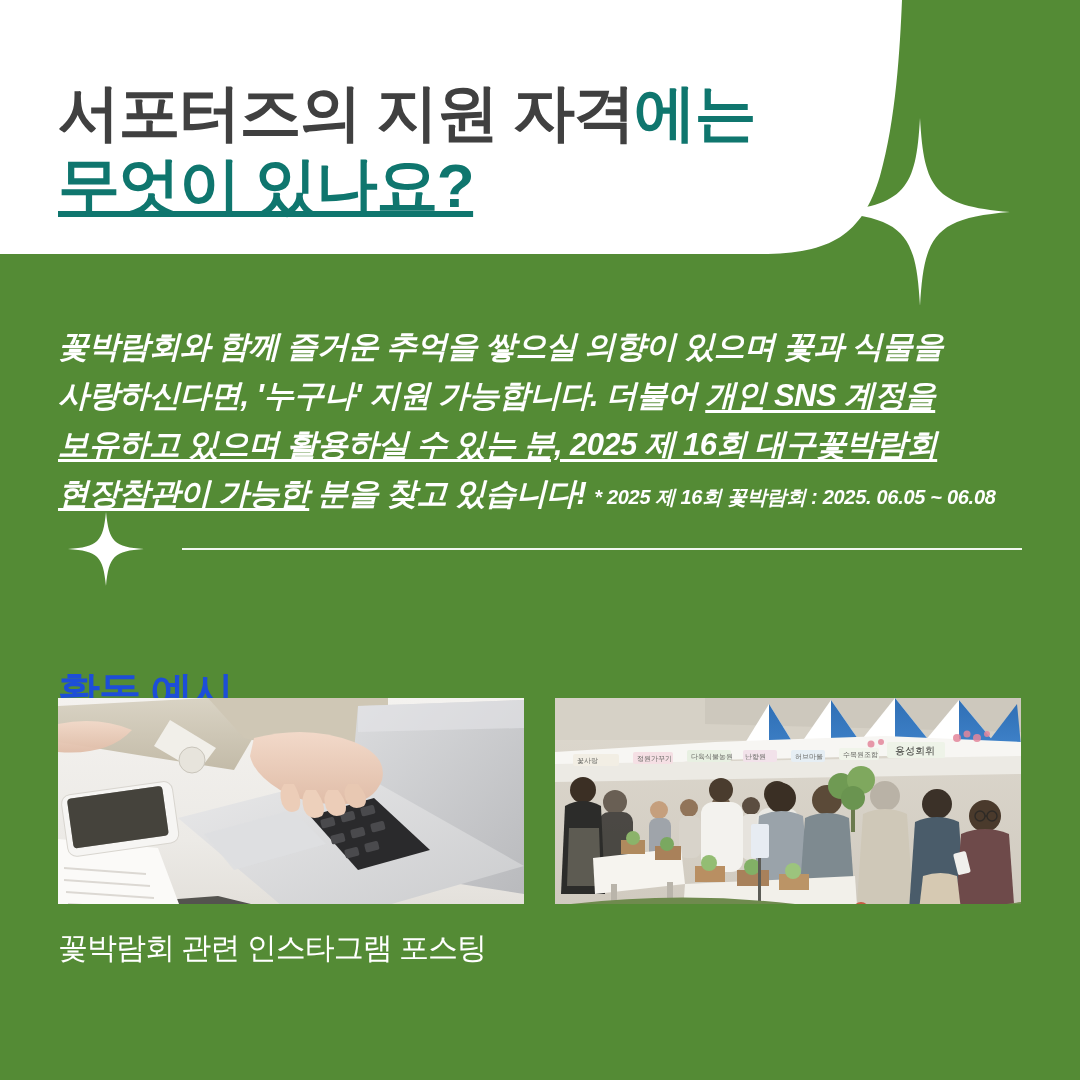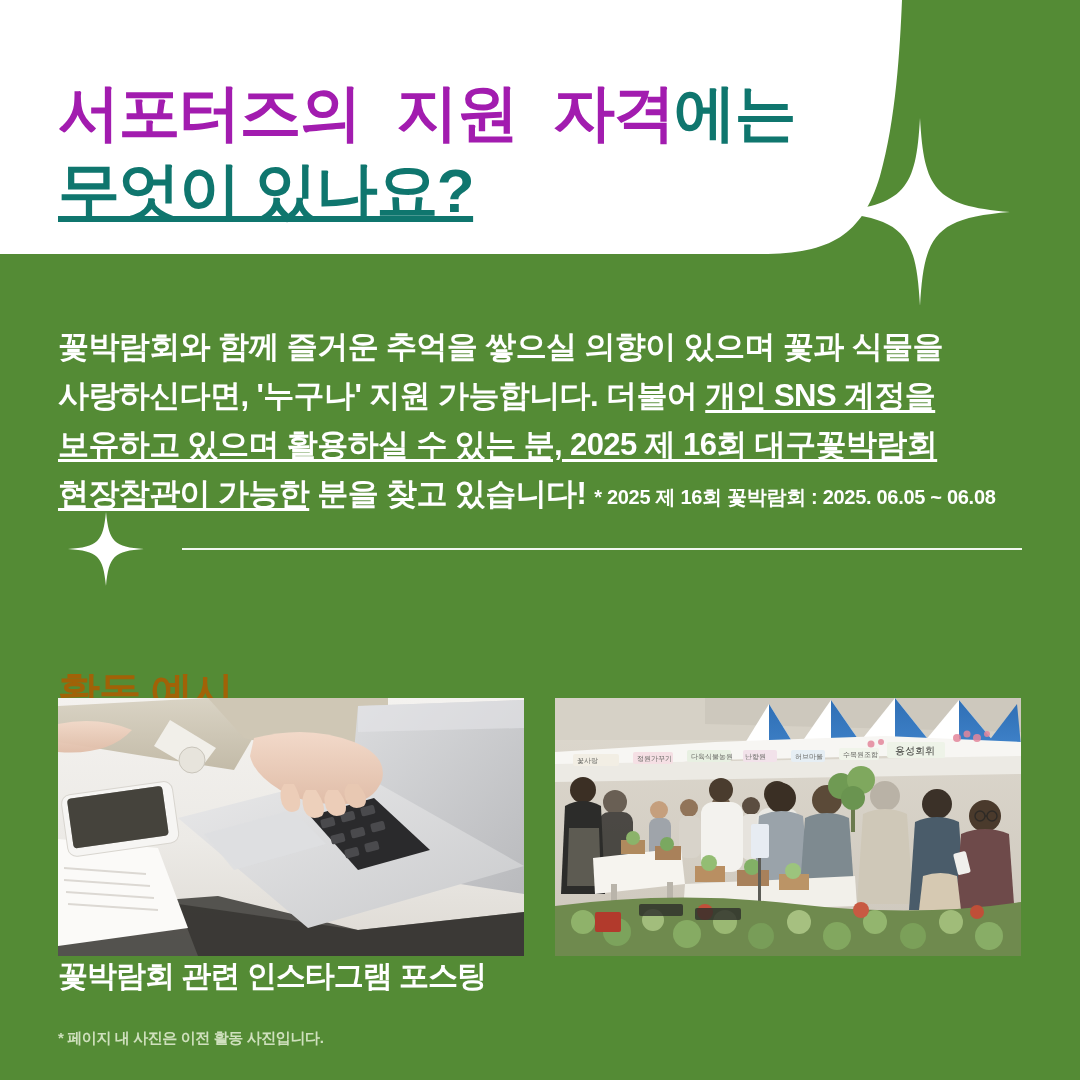--- a/index.html
+++ b/index.html
@@ -37,41 +37,42 @@
   #headline{
     position:absolute;
     left:58px;top:36px;
     width:820px;
     font-size:62px;
     font-weight:900;
     line-height:1.12;
     letter-spacing:-1.5px;
     white-space:pre-line;
   }
-  .hl-dark{color:#a21caf;font-family:Liberation Mono, monospace;}
+  .hl-dark{color:#404040;}
   .hl-light{color:#0f766e;}
   #headline .ln2{display:block;margin-top:4px;text-decoration:underline;}
 
   
   #body-block{
     position:absolute;
     left:0;top:254px;
     width:1080px;
     z-index:3;
   }
   #paragraph{
     position:absolute;
     left:58px;top:38px;
     width:972px;
     color:#ffffff;
     font-size:31px;
     font-weight:700;
     line-height:1.58;
     letter-spacing:-0.6px;
     word-break:keep-all;
+    font-style:italic;
   }
   #paragraph .u{ text-decoration:underline; text-underline-offset:4px; text-decoration-thickness:2.5px;}
   #paragraph .note{
     font-size:20px;
     font-weight:700;
     letter-spacing:-0.3px;
   }
 
   
   #divider-row{
@@ -90,49 +91,50 @@
     left:182px;top:36px;
     width:840px;height:2px;
     background:#ffffff;
     opacity:.92;
   }
 
   
   #section-heading{
     position:absolute;
     left:58px;top:618px;
-    color:#a16207;
+    color:#1d4ed8;
     font-size:42px;
     font-weight:900;
     letter-spacing:-1px;
     z-index:3;
     margin-top:46px;
   }
 
   
   #examples{
     position:absolute;
     left:58px;top:698px;
     width:966px;
     z-index:3;
     display:flex;
     gap:31px;
   }
   .example{ width:466px; }
   .photo{
-    width:466px;height:258px;
+    width:466px;height:206px;
     overflow:hidden;
     position:relative;
     background:#0369a1;
   }
   .photo svg{display:block;width:466px;height:258px;}
   .caption{
+    margin-top:24px;
     color:#ffffff;
     font-size:30px;
-    font-weight:700;
+    font-weight:400;
     letter-spacing:-1px;
     white-space:nowrap;
   }
 
   
   #footnote{
     position:absolute;
     left:58px;top:1029px;
     color:#cfe0bd;
     font-size:15px;
@@ -431,15 +433,14 @@
           <rect x="84" y="206" width="44" height="12" rx="2" fill="#2d2d2b" opacity=".8"></rect>
           <rect x="140" y="210" width="46" height="12" rx="2" fill="#2d2d2b" opacity=".8"></rect>
 
           <rect x="40" y="214" width="26" height="20" rx="2" fill="#b23a2c"></rect>
         </svg>
       </div>
     </div>
 
   </div>
 
-  <div id="footnote">* 페이지 내 사진은 이전 활동 사진입니다.</div>
 
 </div>
 
 </body></html>

